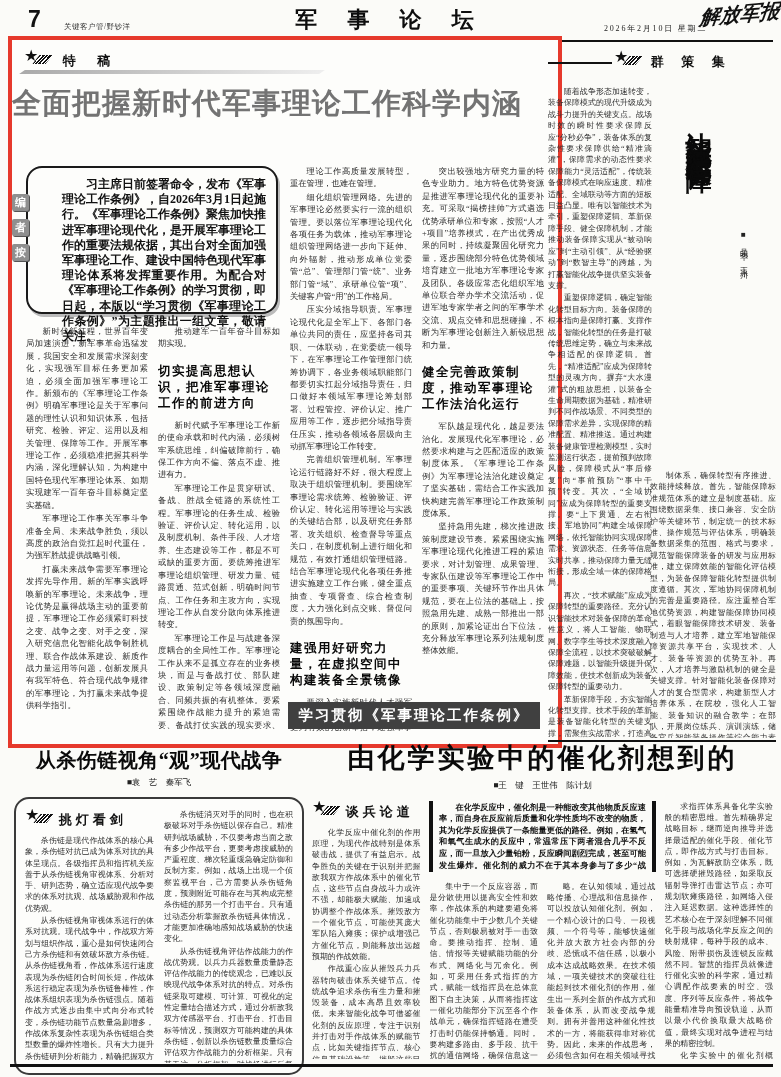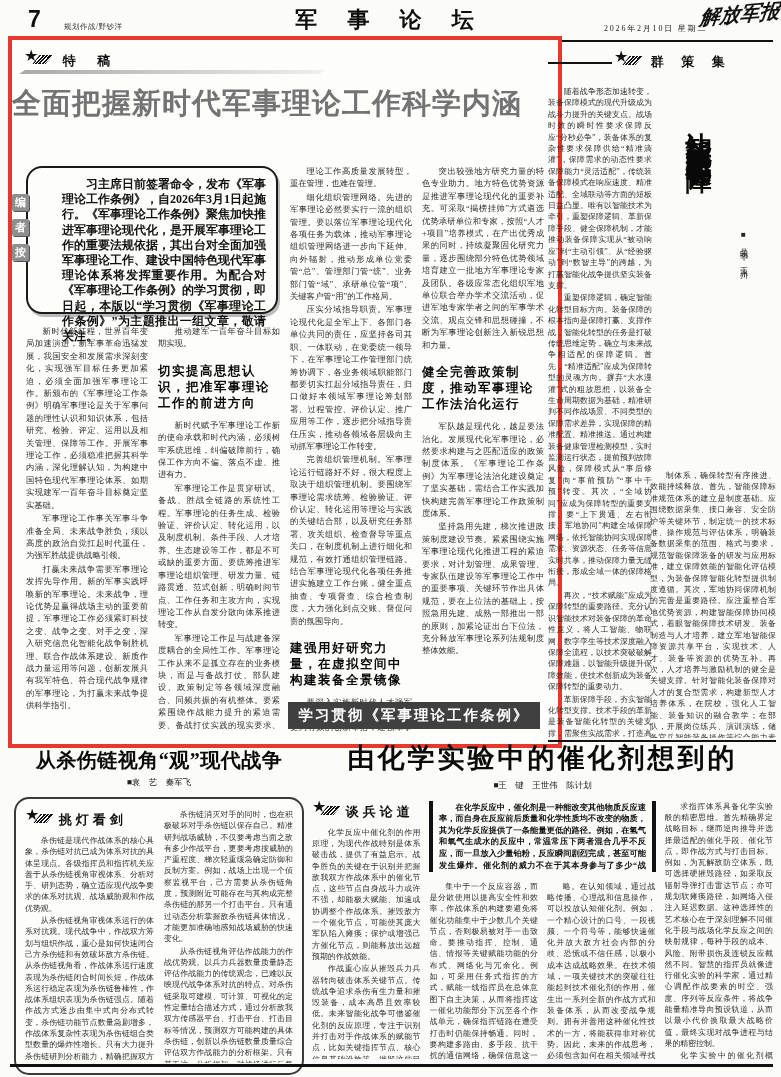--- a/index.html
+++ b/index.html
@@ -72,21 +72,21 @@
   .br-body .col.intro-pad{padding-top:80px;}
   .br-intro{position:absolute;left:117px;top:0;width:227px;height:71px;box-sizing:border-box;
     border-left:4px solid #111;border-right:4px solid #111;padding:1px 6px;overflow:hidden;
     font-weight:bold;font-size:8.2px;line-height:11.6px;text-align:justify;text-indent:2em;color:#111;}
   .footer-rule{left:10px;top:1064px;width:763px;height:2.5px;background:#111;}
 </style>
 </head>
 <body>
 
 <div class="abs page-num">7</div>
-<div class="abs editor-line">规划作战/野钞洋</div>
+<div class="abs editor-line">关键客户管/野钞洋</div>
 <div class="abs forum-title">军 事 论 坛</div>
 <div class="abs date-line">2026年2月10日  星期二</div>
 <div class="abs masthead">解放军报</div>
 <div class="abs header-rule"></div>
 
 <div class="abs feature-box">
   <div class="kicker">
     <span class="star-flag"><span class="st">★</span><span class="fl"></span></span>
     <span>特  稿</span>
   </div>

